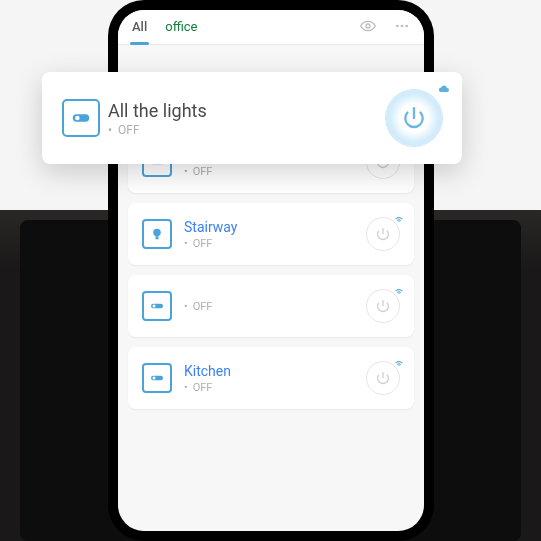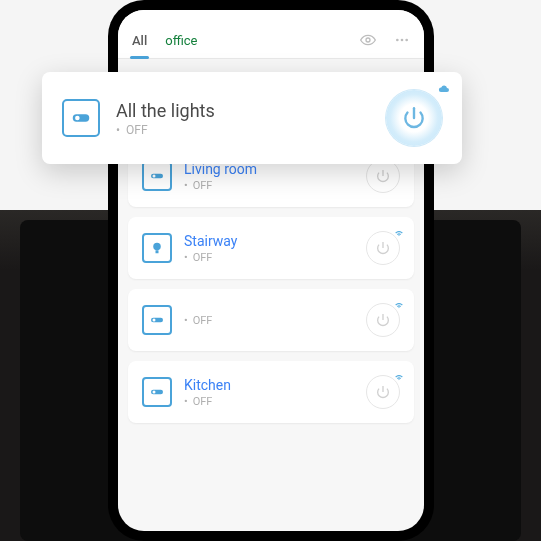--- a/index.html
+++ b/index.html
@@ -30,21 +30,21 @@
   width: 100%;
   height: 100%;
   border-radius: 26px;
   overflow: hidden;
   display: flex;
   flex-direction: column;
 }
 .tabbar {
   display: flex;
   align-items: center;
-  padding: 22px 14px 0 14px;
+  padding: 8px 14px 0 14px;
   gap: 18px;
   border-bottom: 1px solid #e8e8e8;
   background: #fff;
 }
 .tab {
   font-size: 13px;
   color: #15803d;
   padding-bottom: 10px;
   cursor: pointer;
   position: relative;
@@ -112,21 +112,21 @@
   position: absolute;
   left: 42px;
   top: 72px;
   width: 420px;
   background: #fff;
   border-radius: 8px;
   box-shadow: 0 8px 28px rgba(0,0,0,0.18);
   padding: 18px 20px;
   display: flex;
   align-items: center;
-  gap: 16px;
+  gap: 8px;
   z-index: 10;
 }
 .float-card .cloud-mark {
   position: absolute;
   top: 8px; right: 12px;
   color: #5cb0e0;
 }
 .float-card .cloud-mark svg { width: 12px; height: 12px; }
 .float-icon {
   width: 38px; height: 38px;

